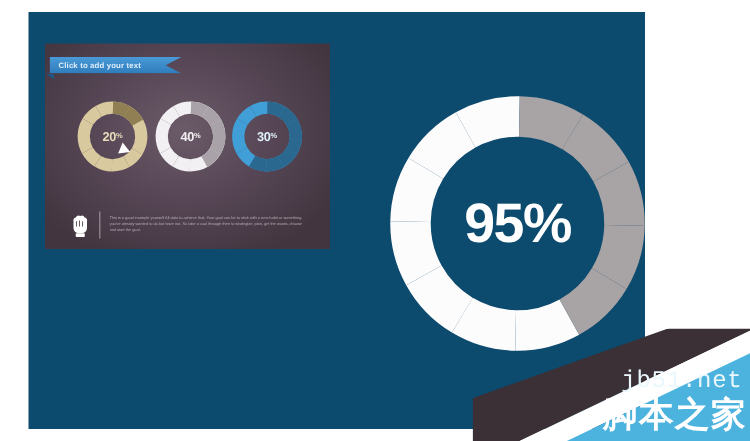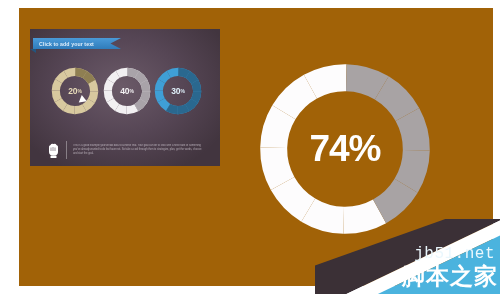--- a/index.html
+++ b/index.html
@@ -19,23 +19,23 @@
     height: 294px;
     background: #ffffff;
     overflow: hidden;
   }
 
   
   .canvas {
     position: absolute;
     left: 19px;
     top: 8px;
-    width: 474px;
+    width: 411px;
     height: 278px;
-    background: #a16207;
+    background: #0c4a6e;
   }
 
   
   .slide {
     position: absolute;
     left: 11px;
     top: 21px;
     width: 190px;
     height: 137px;
     background: radial-gradient(ellipse 62% 68% at 48% 42%, #6b5a68 0%, #564655 52%, #42353f 100%);
@@ -346,21 +346,21 @@
 
           <g stroke="#a8a3a4" stroke-width="15.5" fill="none" stroke-linecap="butt">
             <path d="M 0 -41 A 41 41 0 0 1 20.5 -35.5" transform="rotate(1)"></path>
             <path d="M 0 -41 A 41 41 0 0 1 20.5 -35.5" transform="rotate(31)"></path>
             <path d="M 0 -41 A 41 41 0 0 1 20.5 -35.5" transform="rotate(61)"></path>
             <path d="M 0 -41 A 41 41 0 0 1 20.5 -35.5" transform="rotate(91)"></path>
             <path d="M 0 -41 A 41 41 0 0 1 20.5 -35.5" transform="rotate(121)"></path>
           </g>
         </g>
       </svg>
-      <div class="big-donut-label">74%</div>
+      <div class="big-donut-label">95%</div>
     </div>
 
   </div>
 
   <div class="watermark">
     <div class="wm-dark"></div>
     <div class="wm-white"></div>
     <div class="wm-blue"></div>
     <div class="wm-en">jb51.net</div>
     <div class="wm-cn">脚本之家</div>

